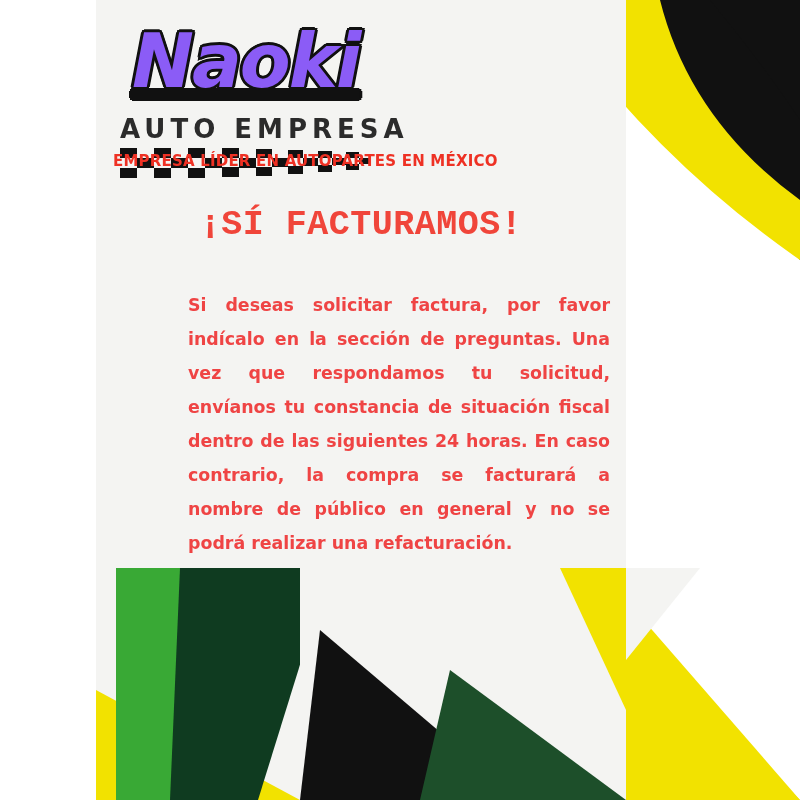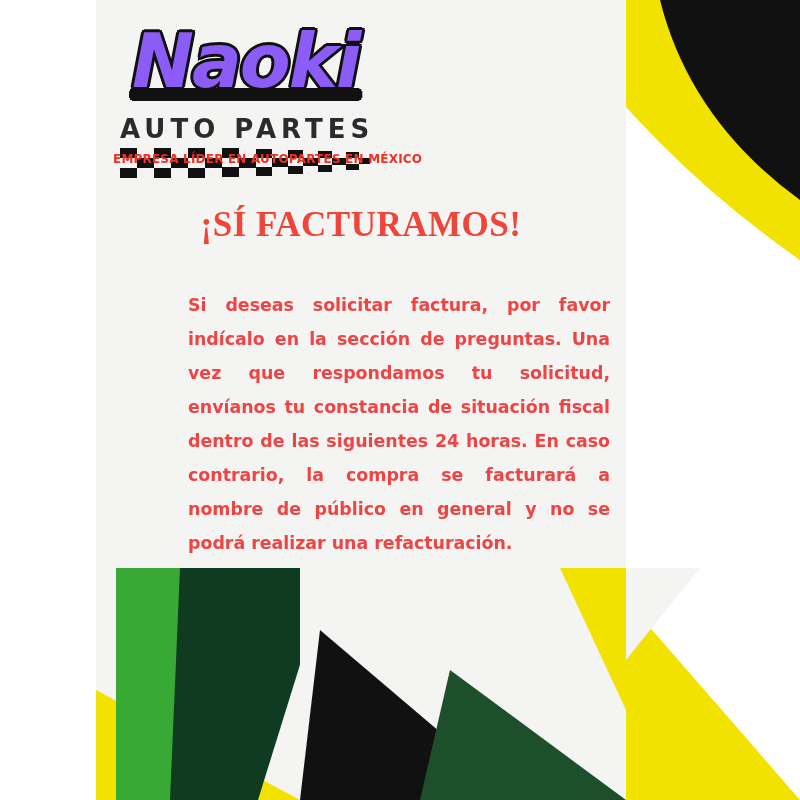--- a/index.html
+++ b/index.html
@@ -86,34 +86,34 @@
     margin: 2px 0 0 10px;
     width: 250px;
     height: 34px;
   }
   .tagline {
     position: absolute;
     left: 113px;
     top: 152px;
     font-family: "DejaVu Sans", sans-serif;
     font-weight: bold;
-    font-size: 12px;
+    font-size: 15px;
     letter-spacing: 0.2px;
     color: #ee3124;
     white-space: nowrap;
   }
 
   
   .headline {
     position: absolute;
     left: 96px;
     top: 205px;
     width: 530px;
     text-align: center;
-    font-family: Liberation Serif, serif;
+    font-family: Liberation Mono, monospace;
     font-weight: bold;
     font-size: 35px;
     letter-spacing: 0.5px;
     color: #f0453a;
   }
 
   
   .body-copy {
     position: absolute;
     left: 188px;
@@ -154,21 +154,21 @@
     <path d="M320,70 L520,240 L300,240 Z" fill="#111111"></path>
     <path d="M450,110 L626,240 L420,240 Z" fill="#1d4f2a"></path>
     <path d="M560,8 L626,8 L626,150 Z" fill="#f2e200"></path>
     <path d="M626,40 L800,240 L626,240 Z" fill="#f2e200"></path>
     <path d="M700,140 L800,240 L660,240 Z" fill="#f2e200"></path>
     <path d="M626,8 L700,8 L626,100 Z" fill="#f4f4f2"></path>
   </svg>
 
   <div class="logo-block">
     <div class="logo-word">Naoki</div>
-    <div class="logo-sub">AUTO PARTES</div>
+    <div class="logo-sub">AUTO EMPRESA</div>
     <svg class="checker" viewBox="0 0 250 34" preserveAspectRatio="none">
       <g fill="#111111">
         <rect x="0" y="2" width="17" height="10"></rect>
         <rect x="34" y="2" width="17" height="10"></rect>
         <rect x="68" y="2" width="17" height="10"></rect>
         <rect x="102" y="2" width="17" height="10"></rect>
         <rect x="136" y="3" width="16" height="9"></rect>
         <rect x="168" y="4" width="15" height="8"></rect>
         <rect x="198" y="5" width="14" height="7"></rect>
         <rect x="226" y="6" width="13" height="6"></rect>

